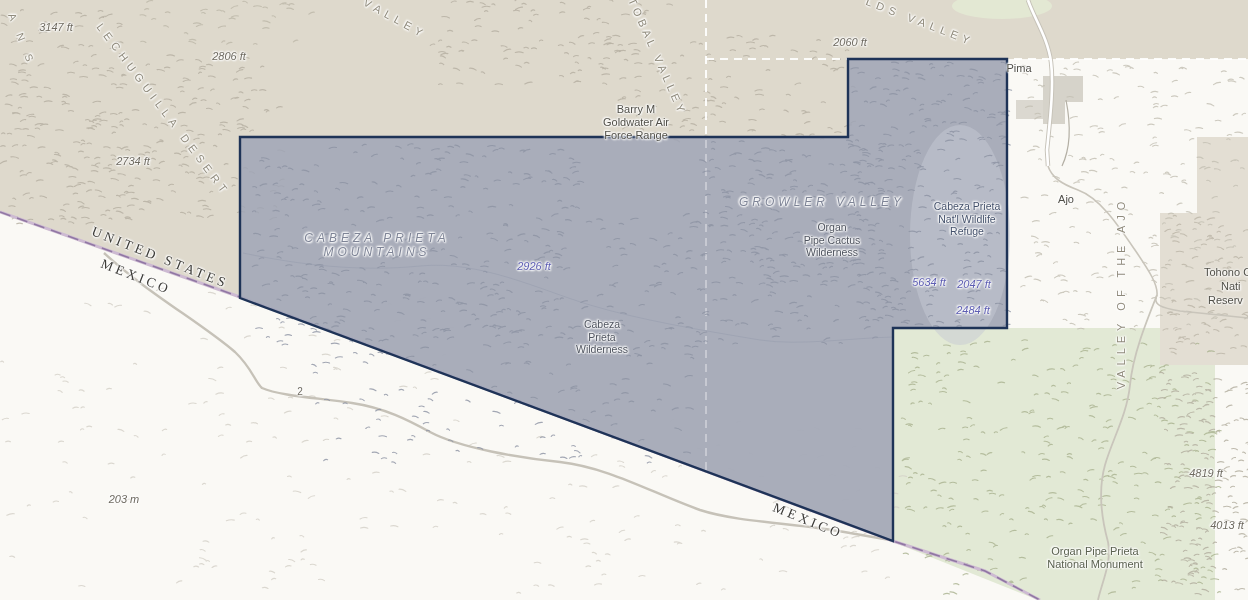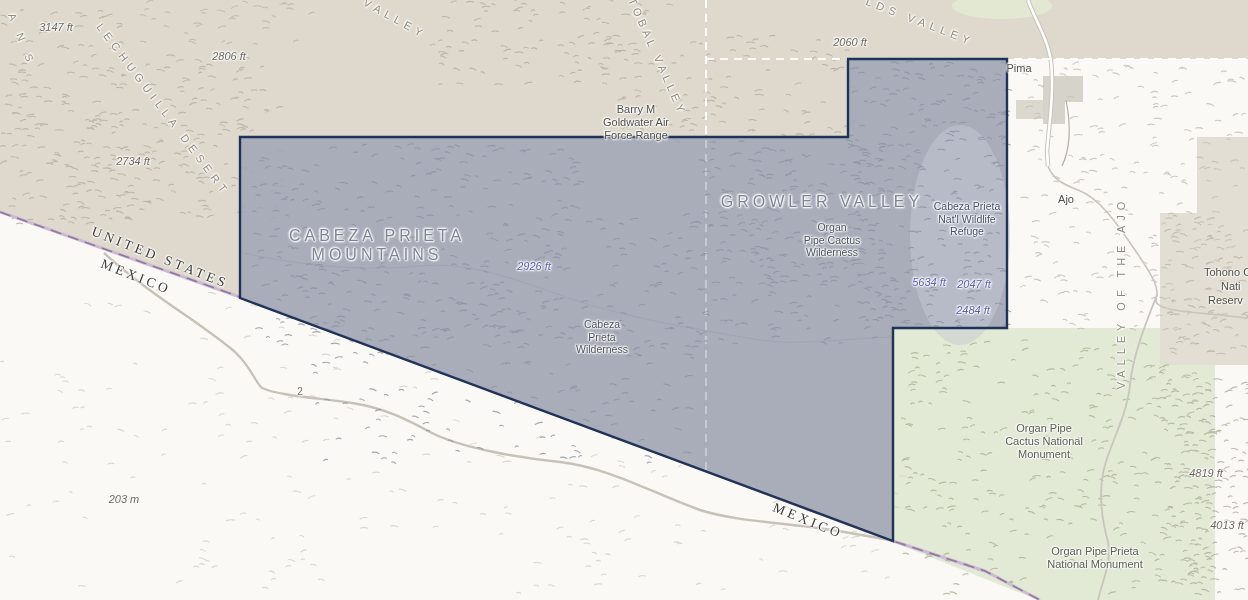--- a/index.html
+++ b/index.html
@@ -3,21 +3,21 @@
 <meta charset="utf-8">
 <style>
   html,body{margin:0;padding:0;background:#e8e8e8;}
   #map{position:relative;width:1248px;height:600px;overflow:hidden;background:#faf9f5;font-family:"Liberation Sans",sans-serif;}
   #map svg{position:absolute;left:0;top:0;}
   .lbl{position:absolute;transform:translate(-50%,-50%);white-space:nowrap;text-align:center;line-height:1.2;
        text-shadow:0 0 2px #fff,0 0 2px #fff,0 0 3px #fff,1px 1px 2px #fff,-1px -1px 2px #fff;pointer-events:none;}
   .elev{font-style:italic;font-size:11px;color:#6e6a60;}
   .elev-p{color:#5d5db2;}
   .range{font-size:11px;letter-spacing:5px;color:#8f8a7b;}
-  .range-b{font-size:16px;letter-spacing:4px;color:#7e8496;}
+  .range-b{font-size:12px;letter-spacing:4px;color:#7e8496;font-style:italic;}
   .place{font-size:11px;color:#504f48;}
   .place-b{font-size:10.5px;color:#44516b;}
   .place-b2{font-size:10.5px;color:#4e535e;}
   .place-g{font-size:11px;color:#5a614f;}
   .country{font-family:"Liberation Serif",serif;font-size:13.5px;letter-spacing:3.5px;color:#3d3c38;}
   .small{font-size:10px;color:#6f6b60;}
   .lbl-left{position:absolute;white-space:nowrap;font-size:11px;color:#504f48;line-height:1.25;
        text-shadow:0 0 2px #fff,0 0 3px #fff,1px 1px 2px #fff;pointer-events:none;}
 </style>
 </head>
@@ -133,22 +133,17 @@
   <div class="lbl country" style="left:160px;top:258px;transform:translate(-50%,-50%) rotate(21.5deg);">UNITED STATES</div>
   <div class="lbl country" style="left:136px;top:277px;transform:translate(-50%,-50%) rotate(21.5deg);">MEXICO</div>
   <div class="lbl country" style="left:808px;top:521px;transform:translate(-50%,-50%) rotate(22deg);">MEXICO</div>
 
   <div class="lbl-left" style="left:1204px;top:266px;">
     <div>Tohono O</div>
     <div style="padding-left:17px;">Nati</div>
     <div style="padding-left:4px;">Reserv</div>
   </div>
 
-  <div class="lbl place-g" style="left:1044px;top:442px;">
-    <div>Organ Pipe</div>
-    <div>Cactus National</div>
-    <div>Monument</div>
-  </div>
   <div class="lbl place-g" style="left:1095px;top:558px;">
     <div>Organ Pipe Prieta</div>
     <div>National Monument</div>
   </div>
 </div>
 
 </body></html>

